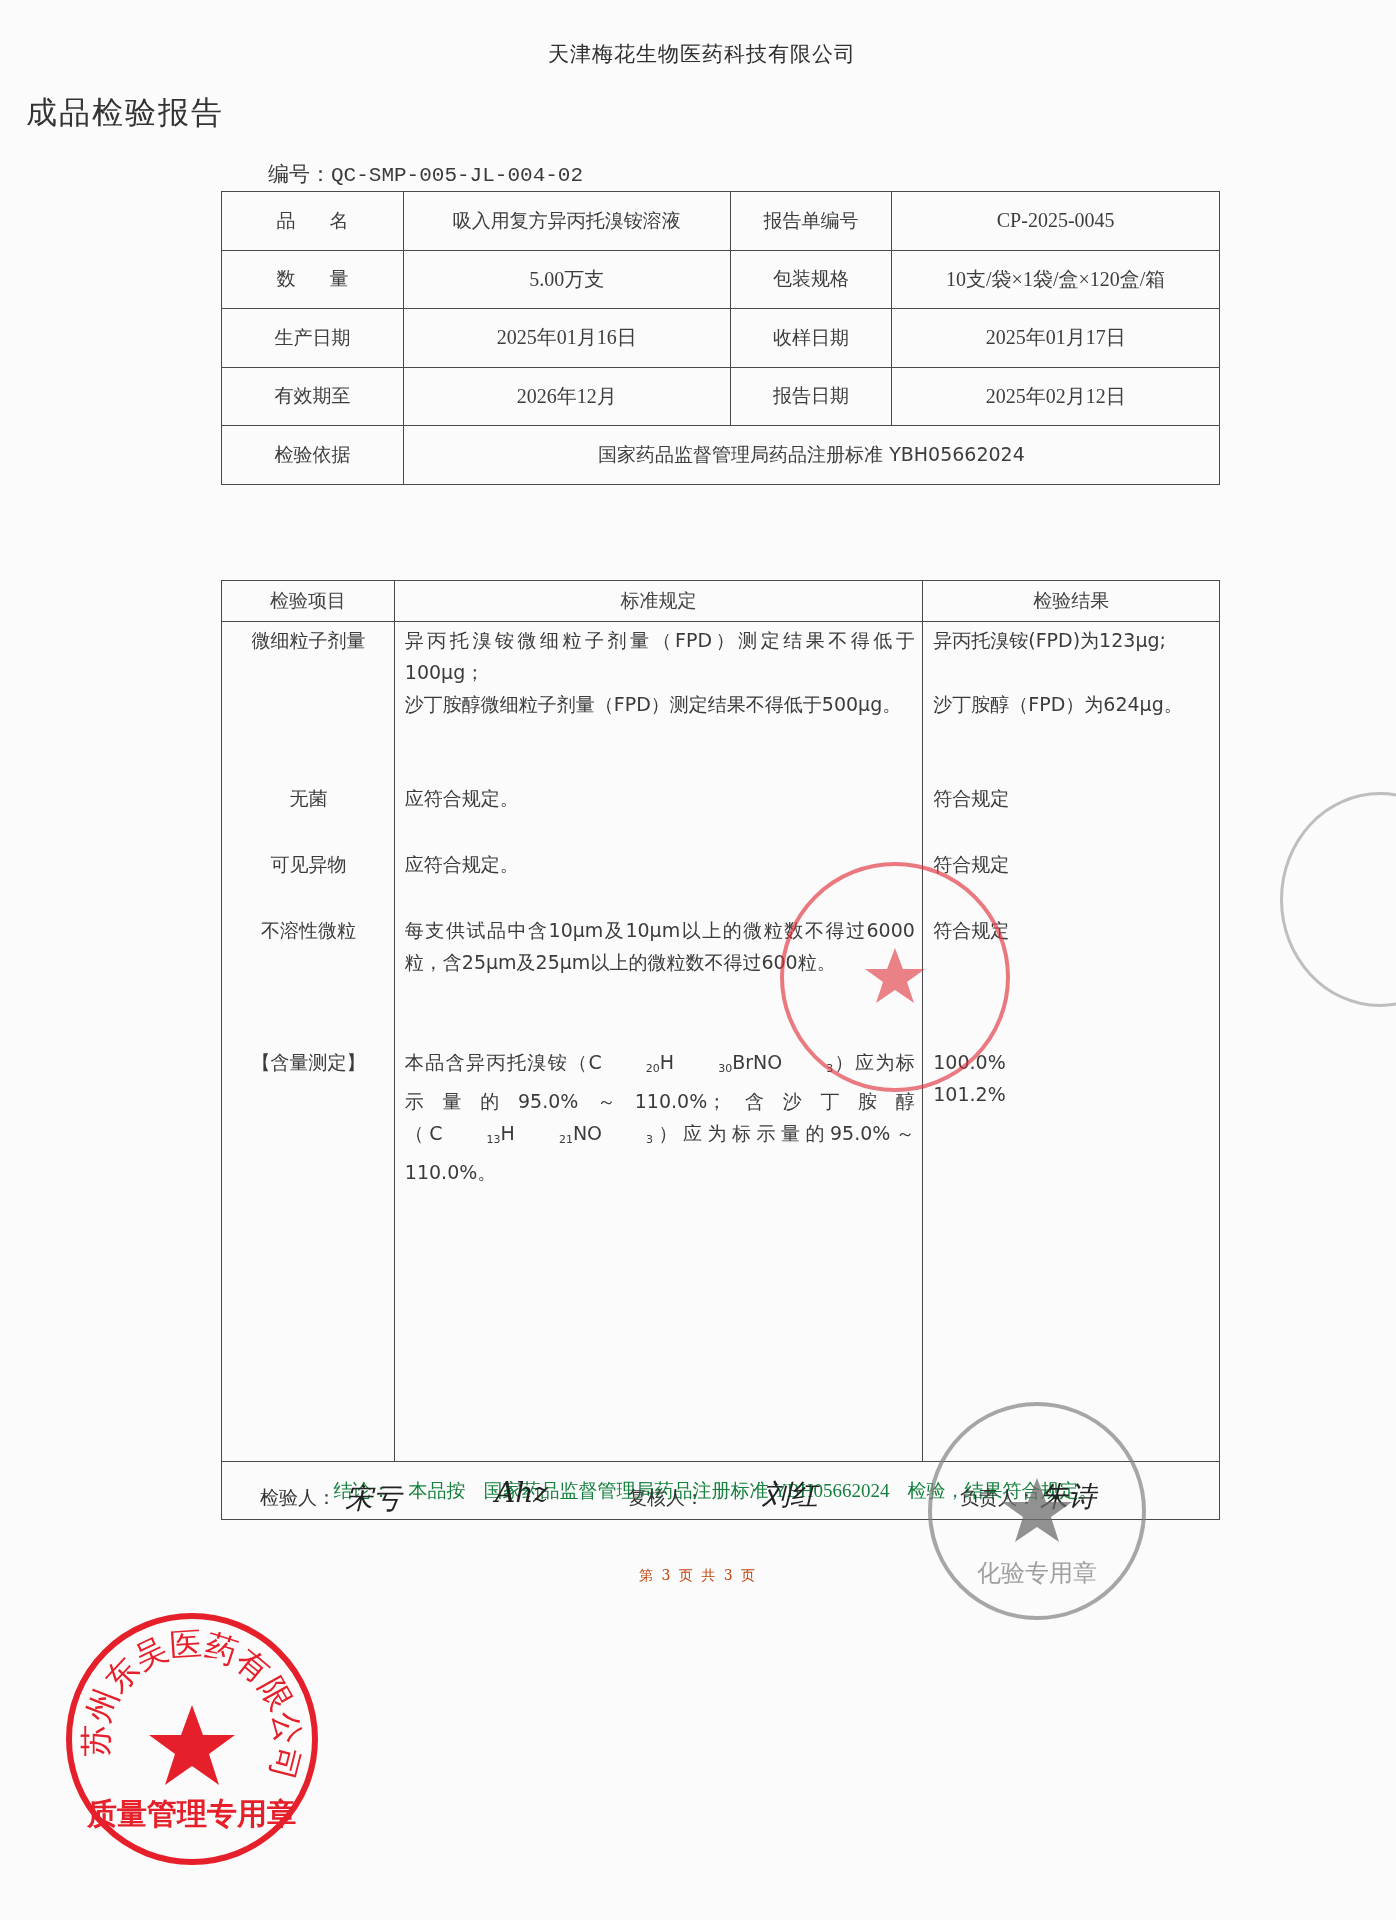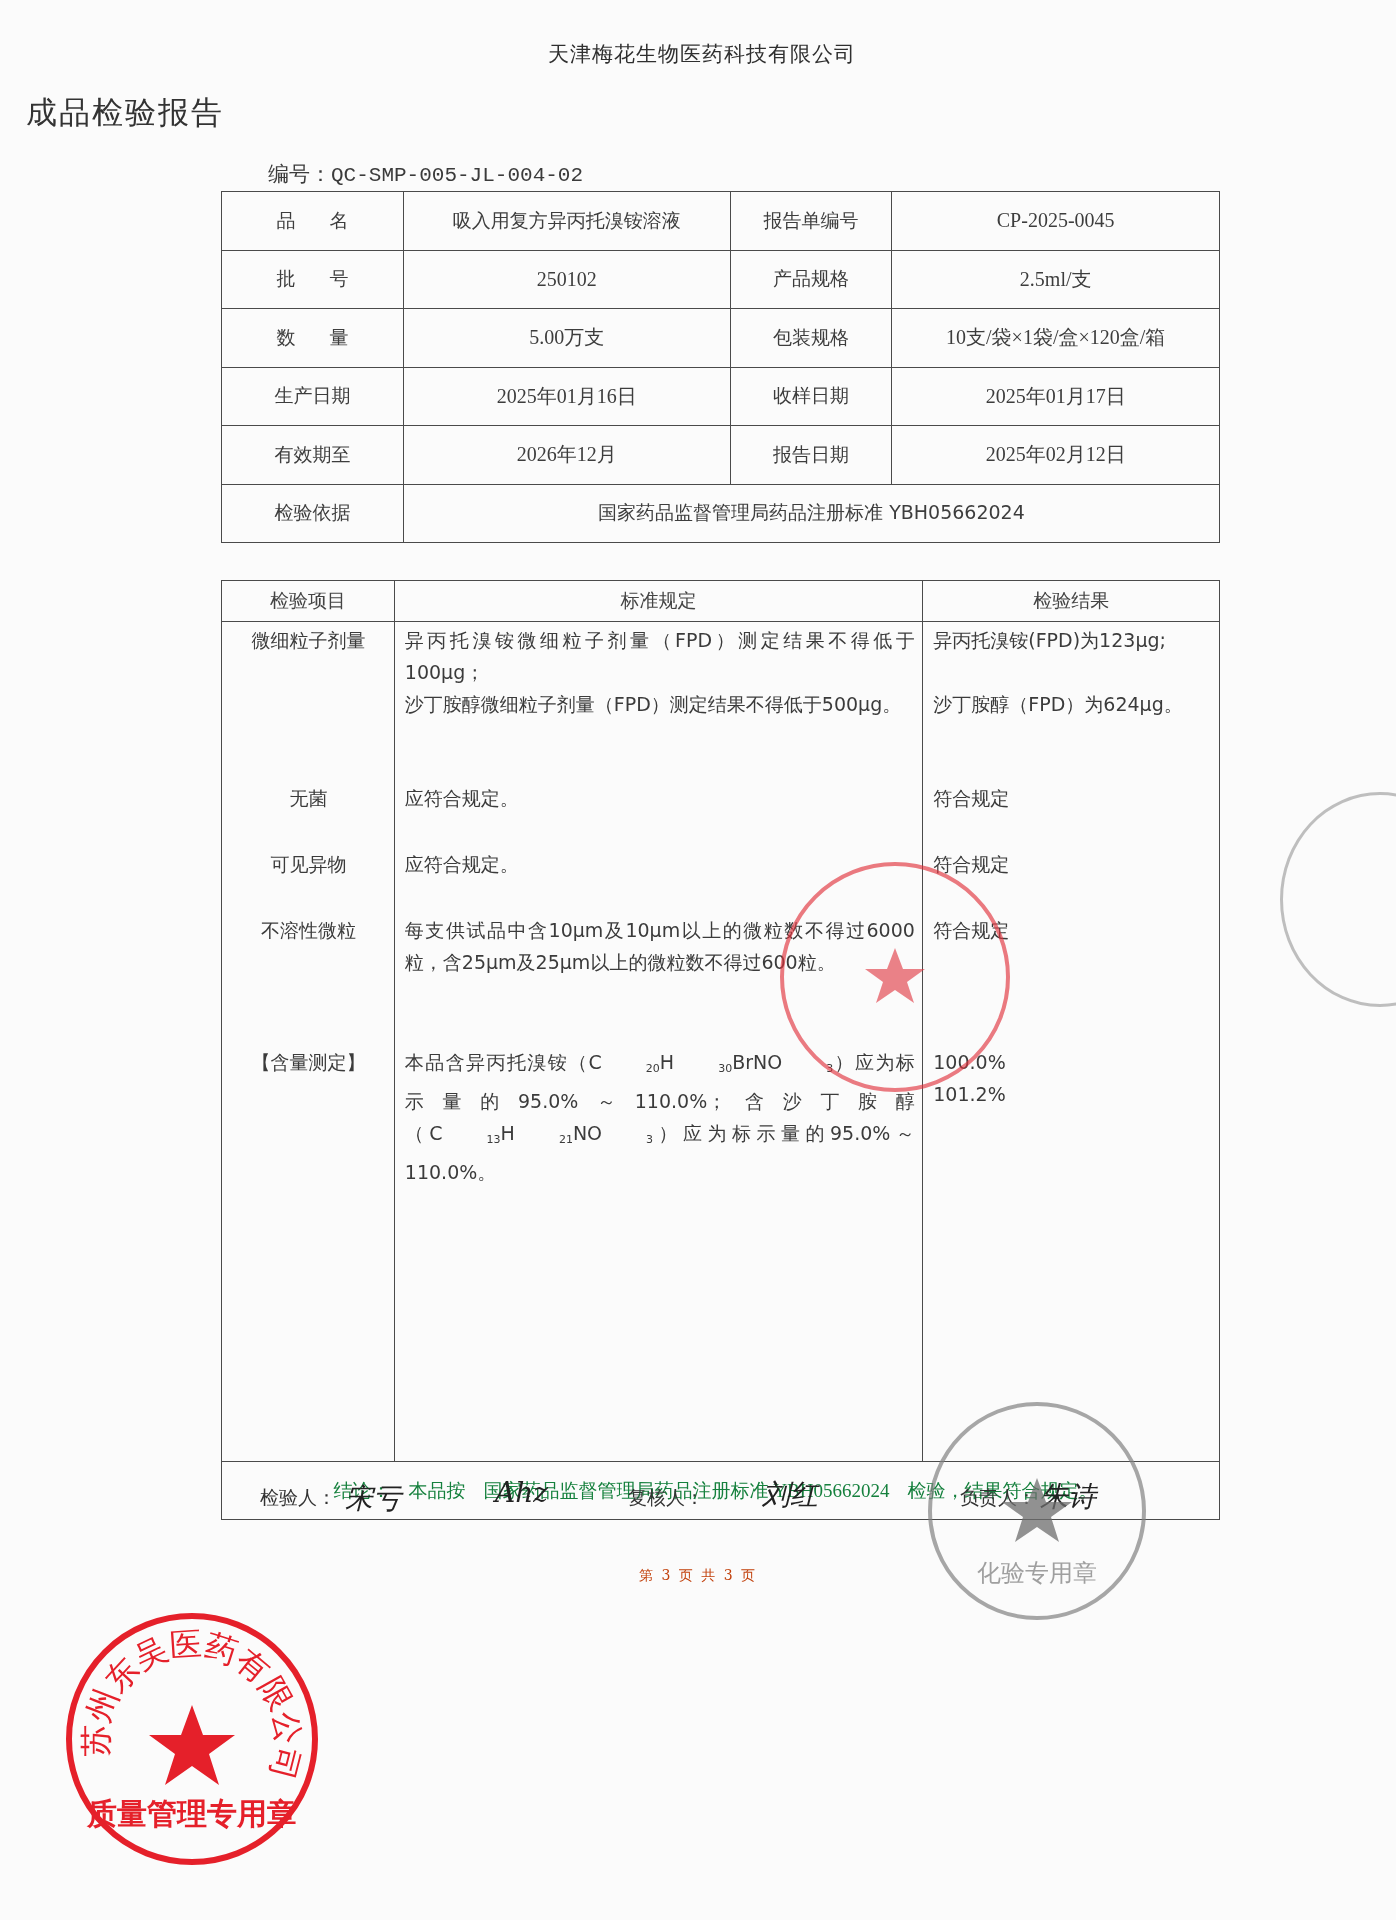--- a/index.html
+++ b/index.html
@@ -60,26 +60,20 @@
     <span>编号：</span><span class="val">QC-SMP-005-JL-004-02</span>
   </div>
 
   <table class="info">
     <tbody>
         <tr>
       <td class="c1 lbl-spaced">品名</td>
       <td class="c2">吸入用复方异丙托溴铵溶液</td>
       <td class="c3">报告单编号</td>
       <td class="c4 val">CP-2025-0045</td>
-    </tr>
-    <tr>
-      <td class="lbl-spaced">批号</td>
-      <td class="val">250102</td>
-      <td>产品规格</td>
-      <td class="val">2.5ml/支</td>
     </tr>
     <tr>
       <td class="lbl-spaced">数量</td>
       <td class="val">5.00万支</td>
       <td>包装规格</td>
       <td class="val">10支/袋×1袋/盒×120盒/箱</td>
     </tr>
     <tr>
       <td>生产日期</td>
       <td class="val">2025年01月16日</td>

